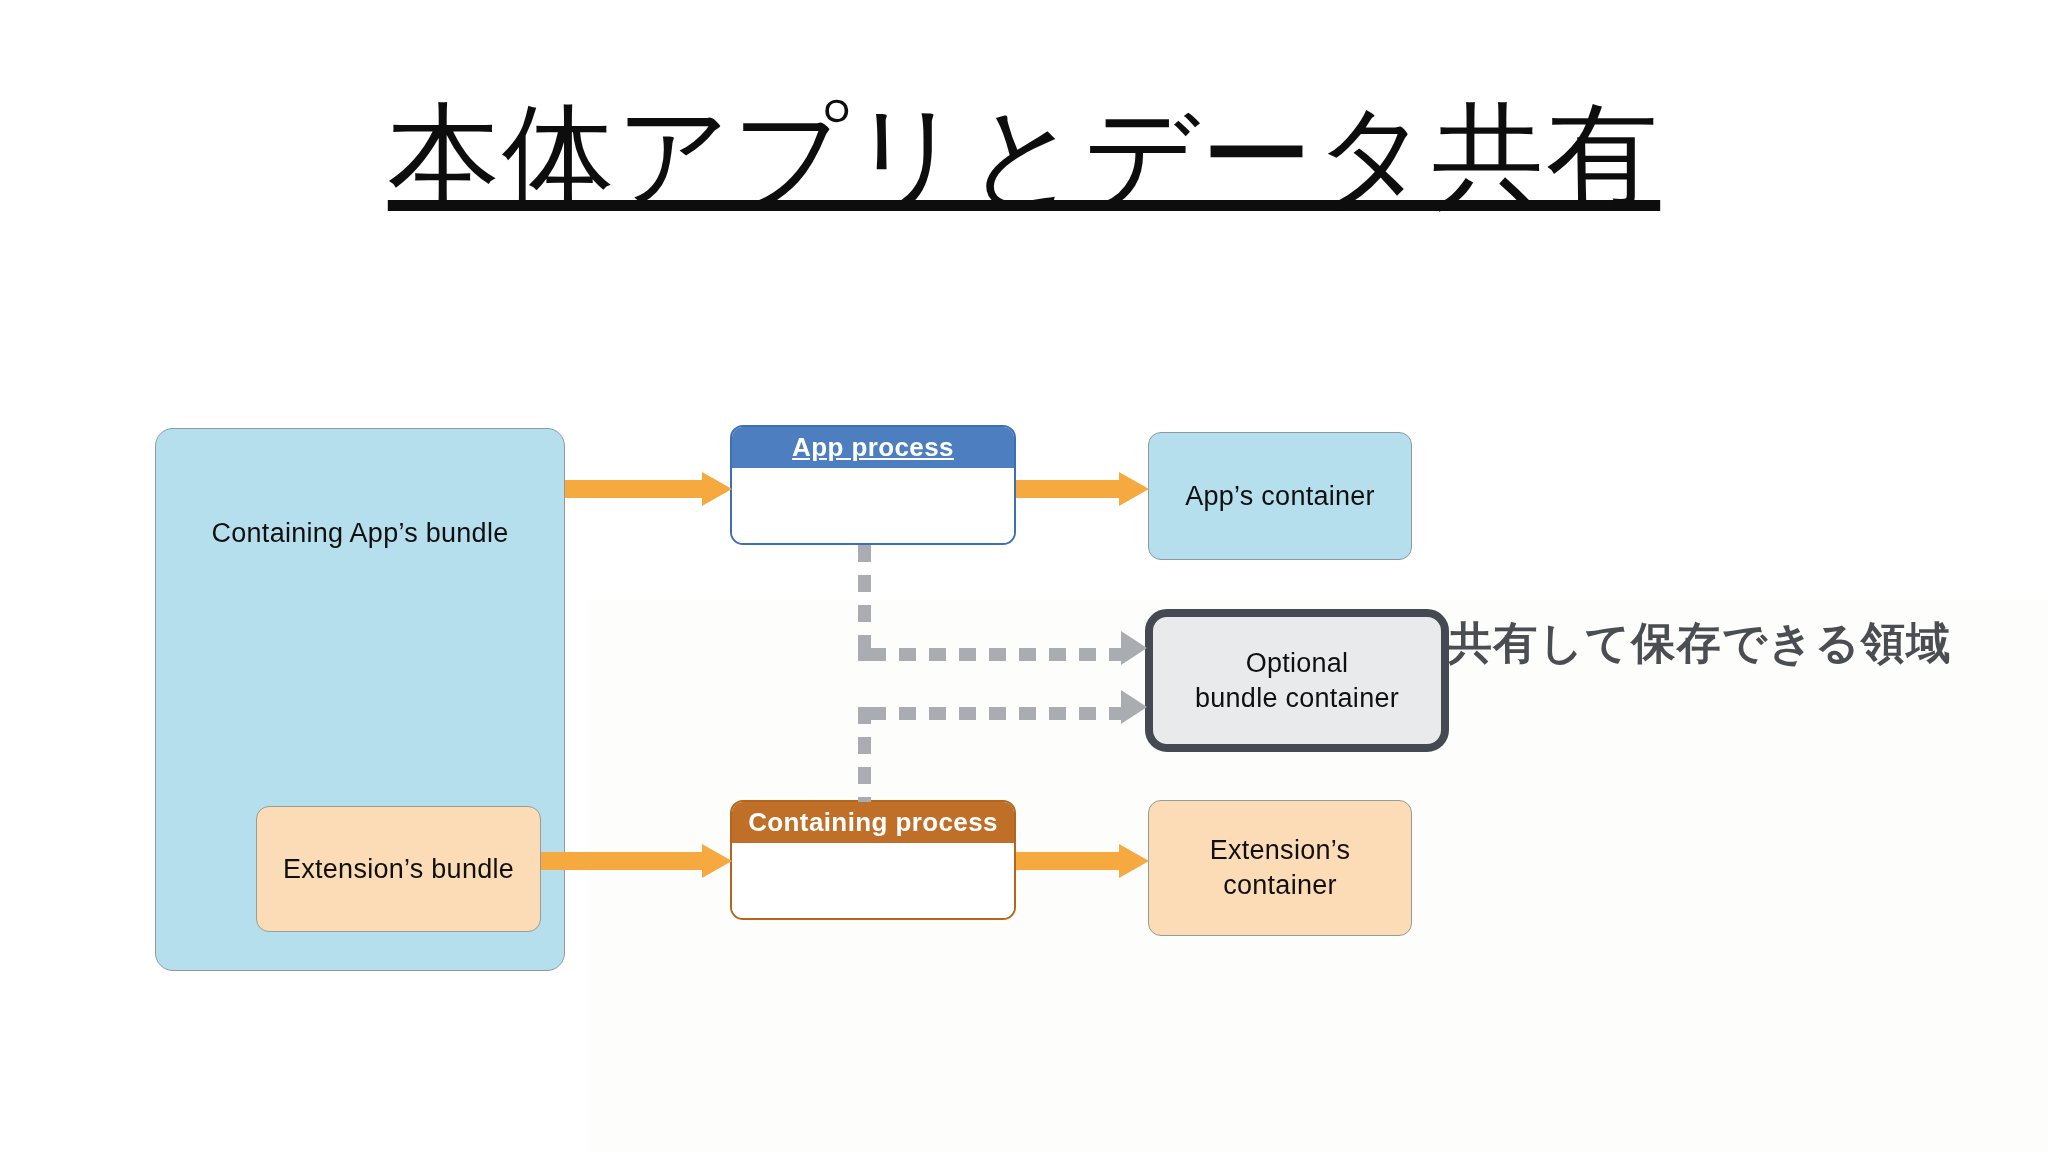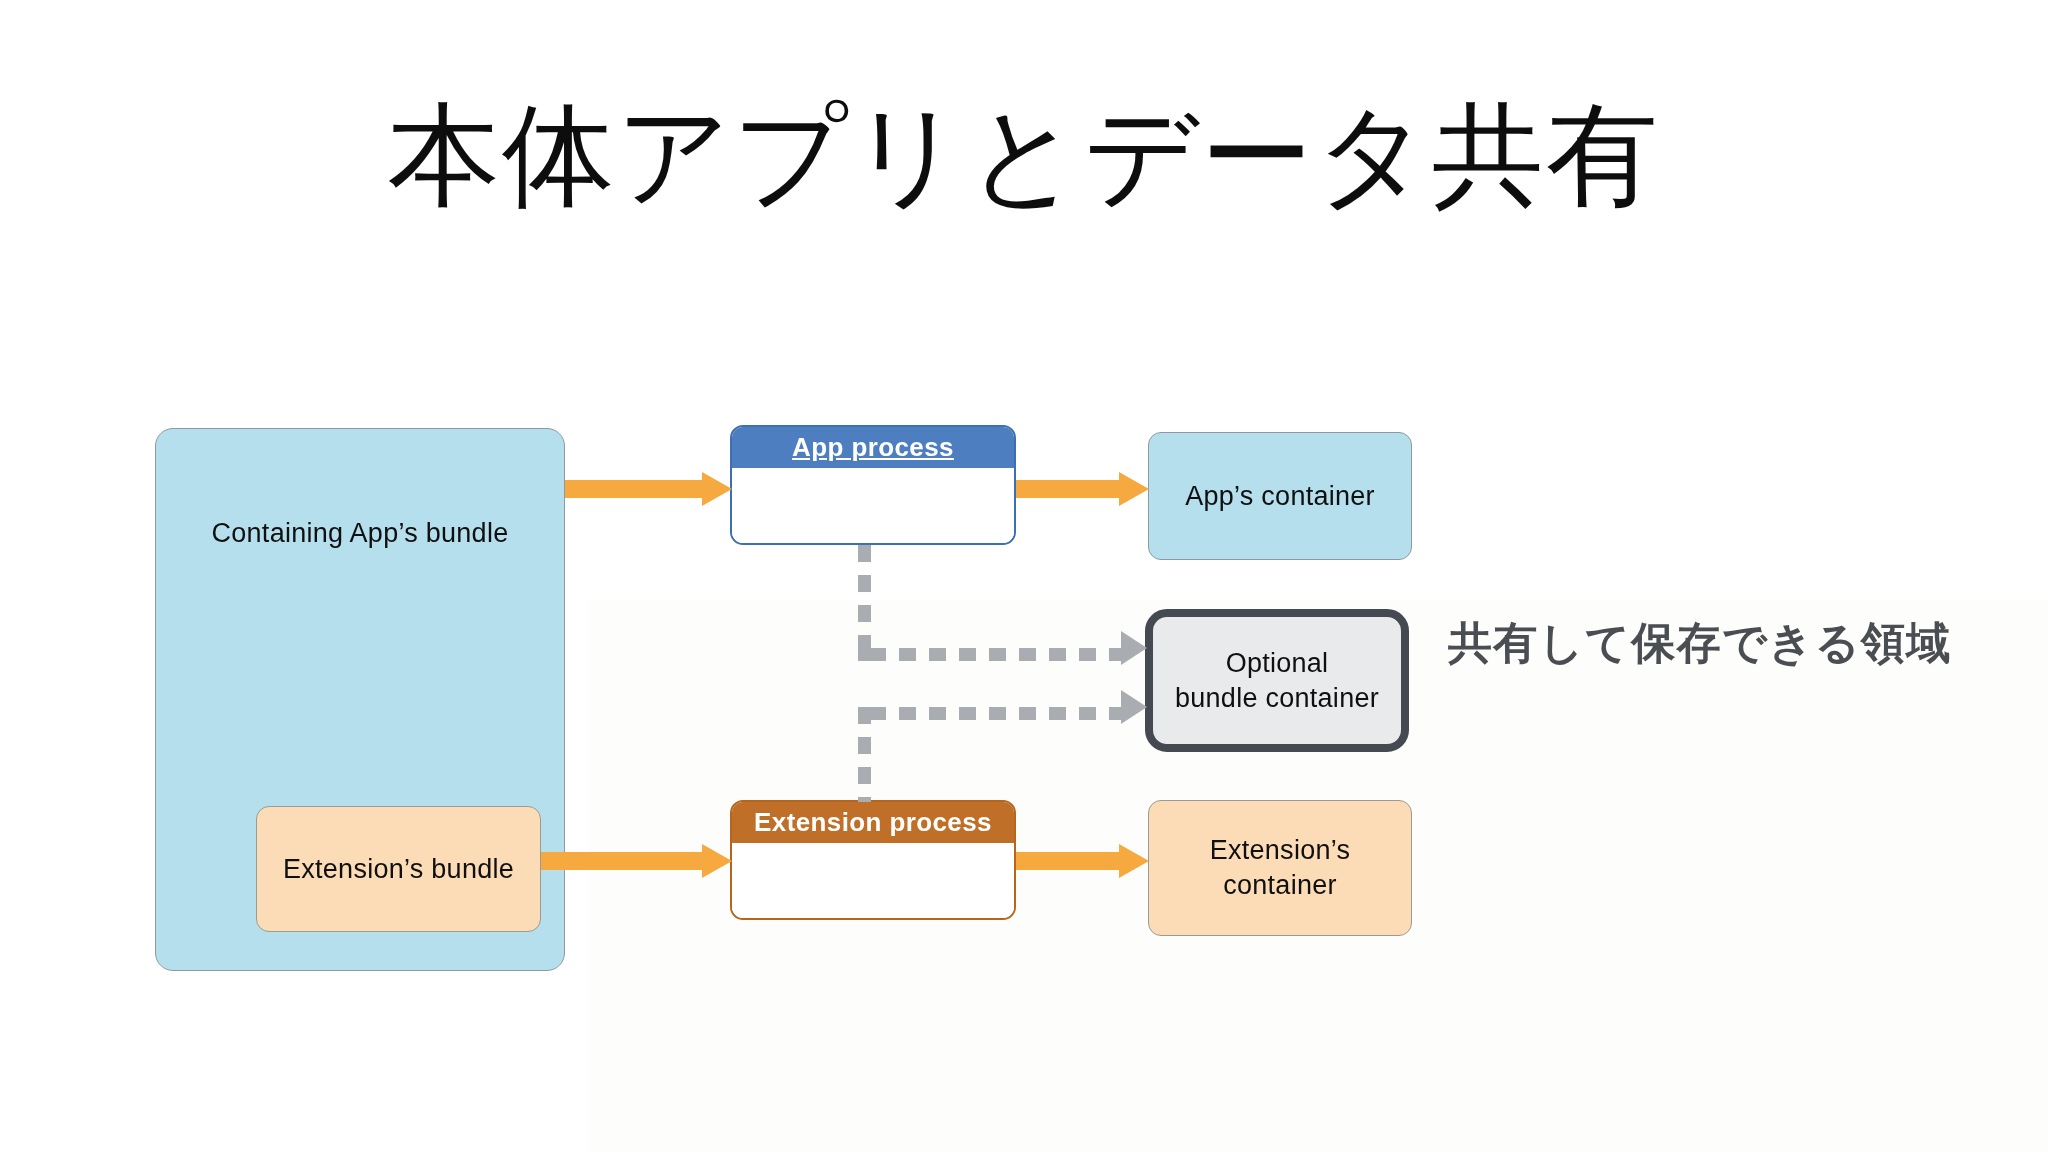--- a/index.html
+++ b/index.html
@@ -38,20 +38,21 @@
     top: 92px;
     width: 2048px;
     text-align: center;
     font-family: "Liberation Sans", "DejaVu Sans", sans-serif;
     font-size: 112px;
     font-weight: 300;
     letter-spacing: 0.02em;
     color: #0d0d0d;
     line-height: 1.15;
     white-space: nowrap;
+    text-decoration: underline;
   }
 
   
   .box {
     position: absolute;
     box-sizing: border-box;
     border-radius: 14px;
     display: flex;
     align-items: center;
     justify-content: center;
@@ -93,21 +94,21 @@
     top: 432px;
     width: 264px;
     height: 128px;
     background: #b6dfee;
     border: 1.5px solid #8c9aa3;
     border-radius: 13px;
   }
   .container-shared {
     left: 1145px;
     top: 609px;
-    width: 264px;
+    width: 304px;
     height: 143px;
     background: #e8eaec;
     border: 8px solid #454a52;
     border-radius: 22px;
   }
   .container-ext {
     left: 1148px;
     top: 800px;
     width: 264px;
     height: 136px;
@@ -242,21 +243,21 @@
   <div class="box bundle-ext">
     <span>Extension’s bundle</span>
   </div>
 
   <div class="process proc-app">
     <div class="hdr">App process</div>
     <div class="body"></div>
   </div>
 
   <div class="process proc-ext">
-    <div class="hdr">Extension process</div>
+    <div class="hdr">Containing process</div>
     <div class="body"></div>
   </div>
 
   <div class="box container-app">
     <span>App’s container</span>
   </div>
 
   <div class="box container-shared">
     <span>
       <span>Optional</span><br>

